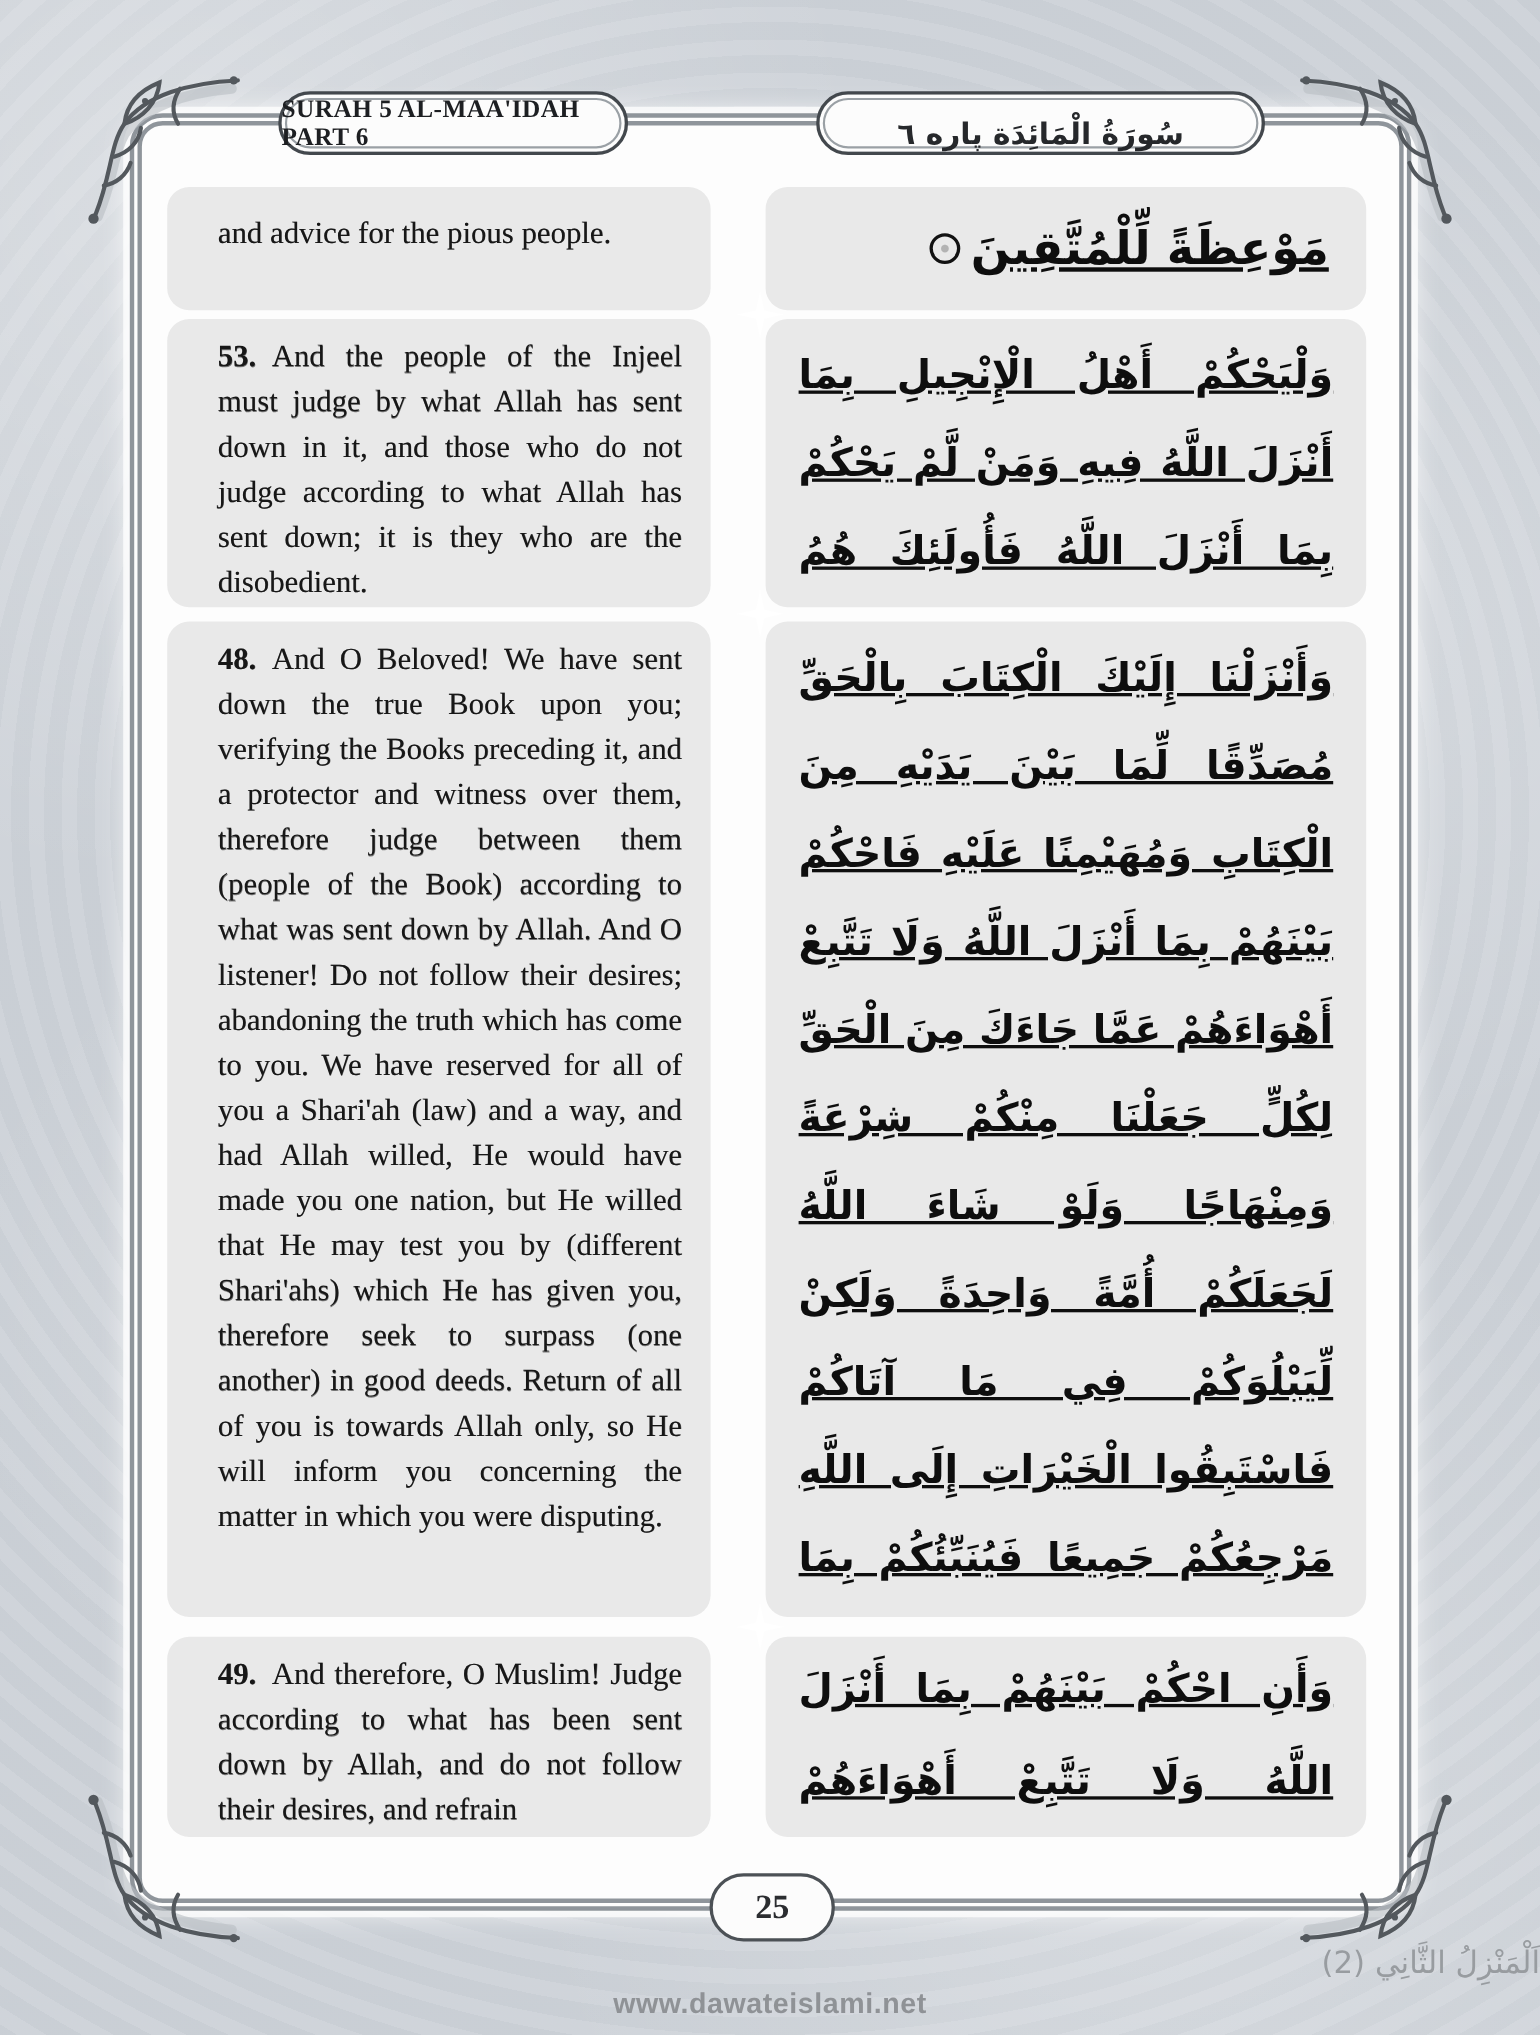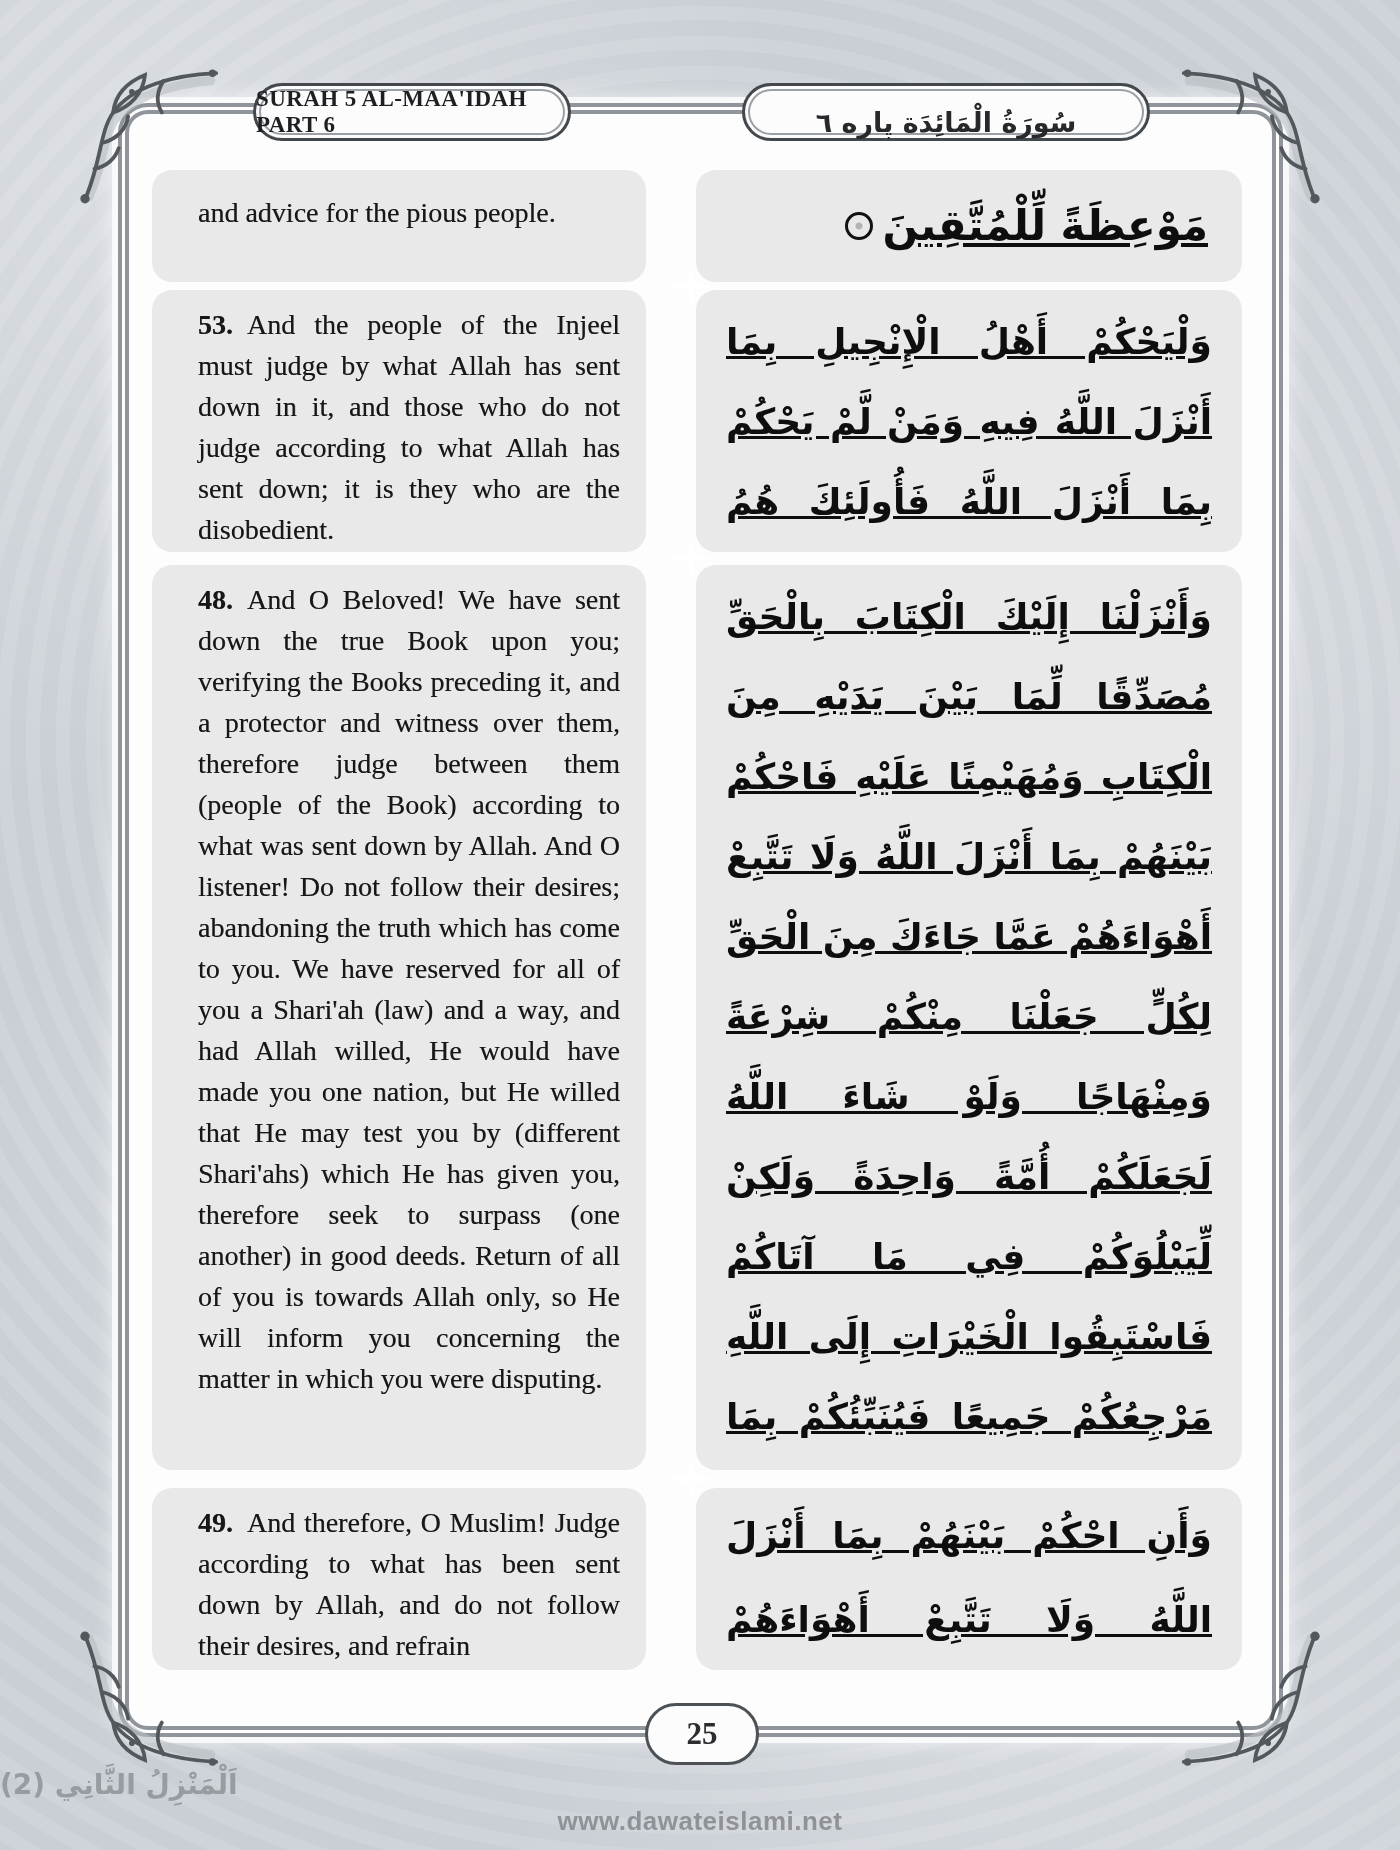--- a/index.html
+++ b/index.html
@@ -88,22 +88,22 @@
   .sp3 { left:669px; top:1457px; }
 
   
   .page-num-pill {
     position:absolute; left:645px; top:1703px; width:114px; height:62px;
     background:#fcfcfc; border:3px solid #4c5156; border-radius:31px;
     display:flex; align-items:center; justify-content:center;
     font-weight:bold; font-size:31px; color:#2b2d30; z-index:4;
   }
   .footer-arabic {
-    position:absolute; left:0; right:0; top:1768px; text-align:left;
-    font-family:"DejaVu Sans", sans-serif; font-weight:bold; font-size:28px;
+    position:absolute; left:0; right:0; top:1768px; text-align:right;
+    font-family:"DejaVu Sans", sans-serif; font-weight:normal; font-size:28px;
     color:#989ca0; direction:rtl; z-index:2;
   }
   .footer-url {
     position:absolute; left:0; right:0; top:1806px; text-align:center;
     font-family:"Liberation Sans", sans-serif; font-weight:bold; font-size:26px;
     color:#8f9296; letter-spacing:.5px; z-index:2;
   }
 
   
   .flourish { position:absolute; width:150px; height:150px; z-index:5; }

